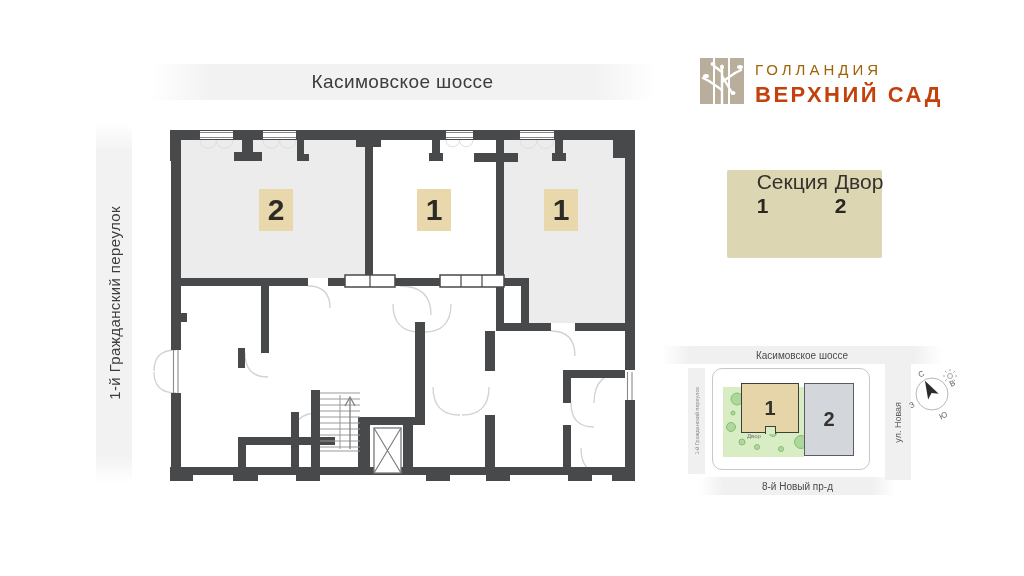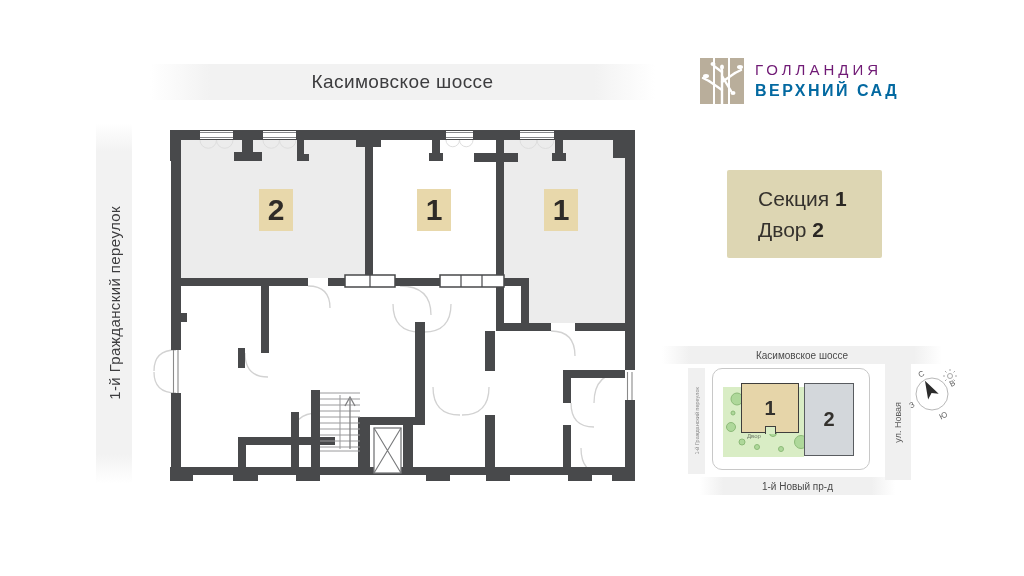--- a/index.html
+++ b/index.html
@@ -14,26 +14,26 @@
     font-size:19px;color:#3d3d3f;letter-spacing:.4px;}
   .street-band-left{left:96px;top:123px;width:36px;height:360px;
     background:linear-gradient(180deg,rgba(242,242,242,0) 0%,#f2f2f2 8%,#f2f2f2 92%,rgba(242,242,242,0) 100%);
     display:flex;align-items:center;justify-content:center;}
   .street-band-left span{writing-mode:vertical-rl;transform:rotate(180deg);
     font-size:15px;color:#3d3d3f;letter-spacing:.4px;white-space:nowrap;}
 
   
   .logo{left:700px;top:58px;display:flex;gap:11px;align-items:flex-start;}
   .logo-text{display:flex;flex-direction:column;gap:4px;padding-top:3px;}
-  .logo-brand{font-size:15px;letter-spacing:4px;color:#701a75;font-weight:500;}
-  .logo-project{font-size:16px;letter-spacing:2.5px;color:#0369a1;font-weight:bold;}
+  .logo-brand{font-size:15px;letter-spacing:4px;color:#a16207;font-weight:500;}
+  .logo-project{font-size:22px;letter-spacing:2.5px;color:#c2410c;font-weight:bold;}
 
   
   .sel-badge{left:727px;top:170px;width:155px;height:88px;background:#ddd6b3;
-    display:flex;flex-direction:column;justify-content:center;gap:7px;
+    display:flex;justify-content:center;gap:7px;
     padding-left:31px;box-sizing:border-box;border-radius:2px;}
   .sel-row{font-size:21px;color:#35322d;}
   .sel-row b{font-weight:bold;color:#2a2723;}
 
   
   .apt-badge{width:34px;height:42px;background:#e8d8ab;display:flex;
     align-items:center;justify-content:center;font-size:30px;font-weight:bold;
     color:#2e2b27;cursor:pointer;}
 
   
@@ -245,21 +245,21 @@
 <div class="abs mm-band mm-top">
   <span>Касимовское шоссе</span>
 </div>
 <div class="abs mm-band mm-left">
   <span>1-й Гражданский переулок</span>
 </div>
 <div class="abs mm-band mm-right">
   <span>ул. Новая</span>
 </div>
 <div class="abs mm-band mm-bottom">
-  <span>1-й Новый пр-д</span>
+  <span>8-й Новый пр-д</span>
 </div>
 
 <div class="abs mm-card">
   <div class="abs mm-green">
     <svg width="81" height="70" viewBox="0 0 81 70">
       <g fill="#aed89a" stroke="#8cba78" stroke-width="1">
         <circle cx="14" cy="12" r="6"></circle>
         <circle cx="8" cy="40" r="4.5"></circle>
         <circle cx="19" cy="55" r="3"></circle>
         <circle cx="66" cy="13" r="3"></circle>

